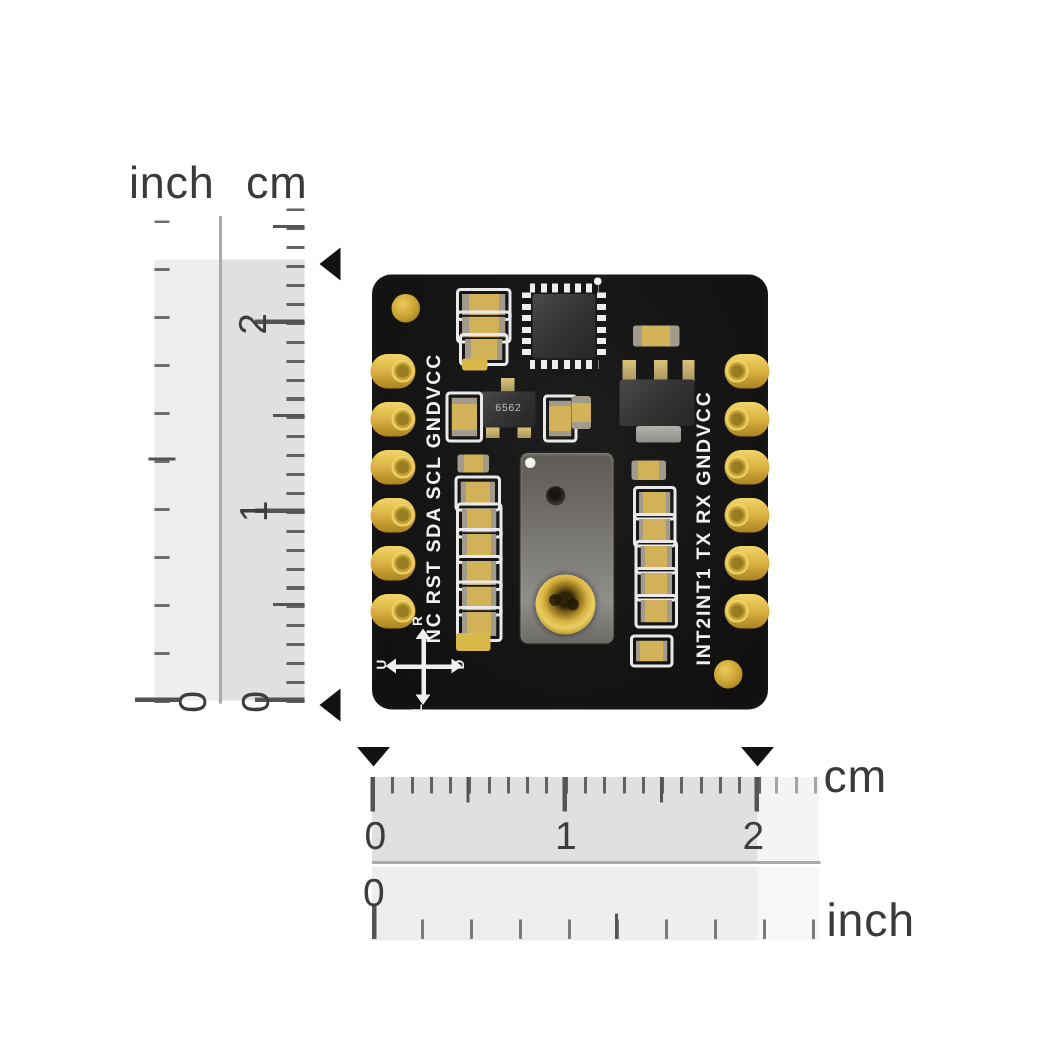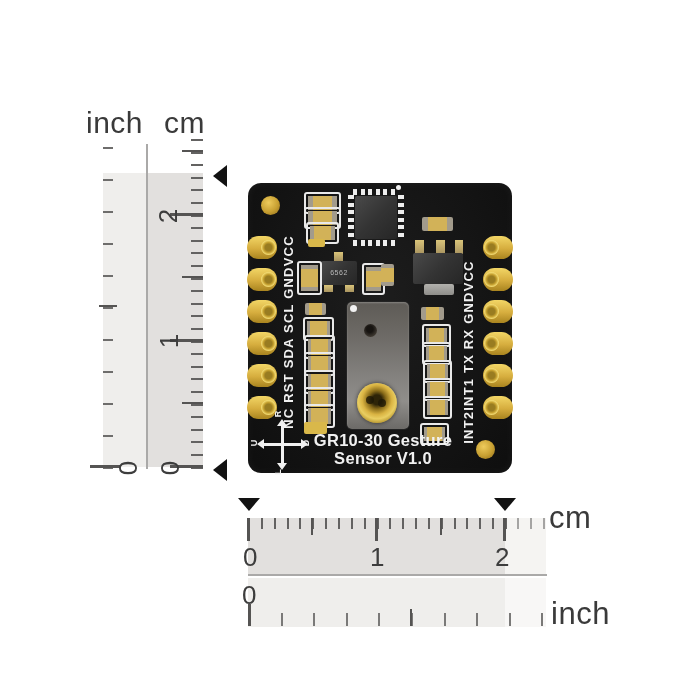--- a/index.html
+++ b/index.html
@@ -234,24 +234,20 @@
     <div class="ah" style="left:17px;top:-3px;border-left:5px solid transparent;border-right:5px solid transparent;border-bottom:7px solid #f0f0f0;"></div>
     <div class="ah" style="left:17px;top:41px;border-left:5px solid transparent;border-right:5px solid transparent;border-top:7px solid #f0f0f0;"></div>
     <div class="ah" style="left:-3px;top:17px;border-top:5px solid transparent;border-bottom:5px solid transparent;border-right:7px solid #f0f0f0;"></div>
     <div class="ah" style="left:41px;top:17px;border-top:5px solid transparent;border-bottom:5px solid transparent;border-left:7px solid #f0f0f0;"></div>
     <div class="crosslabel" style="left:12px;top:-14px;">R</div>
     <div class="crosslabel" style="left:-12px;top:15px;">U</div>
     <div class="crosslabel" style="left:12px;top:44px;">L</div>
     <div class="crosslabel" style="left:40px;top:15px;">D</div>
   </div>
 
-  <div class="boardtitle silk">
-    <div>GR10-30 Gesture</div>
-    <div>Sensor V1.0</div>
-  </div>
 
   <div>
     <div class="tri-down" style="left:238px;top:498px;"></div>
     <div class="tri-down" style="left:494px;top:498px;"></div>
 
     <div class="band band-cm" style="left:248px;top:518px;width:257px;height:57px;"></div>
     <div class="band band-ext" style="left:505px;top:518px;width:41px;height:57px;"></div>
     <div class="band band-inch" style="left:248px;top:578px;width:257px;height:49px;"></div>
     <div class="band band-ext" style="left:505px;top:578px;width:41px;height:49px;background:#f8f7f6;"></div>
     <div class="sepline" style="left:248px;top:574px;width:299px;height:2px;"></div>

